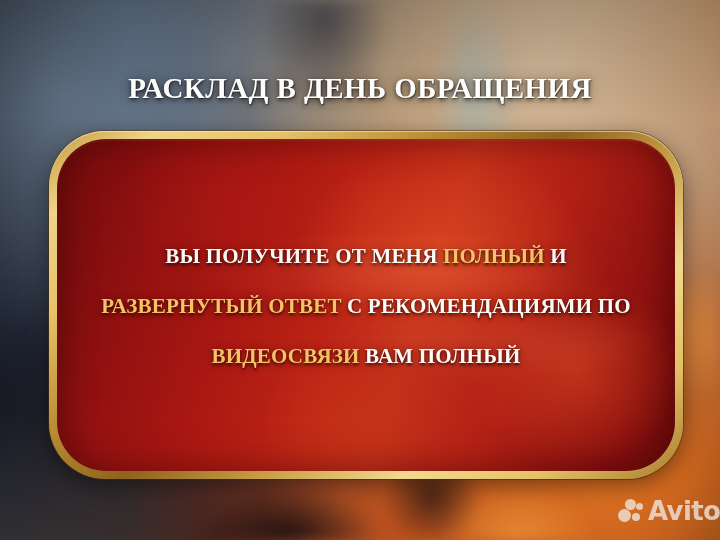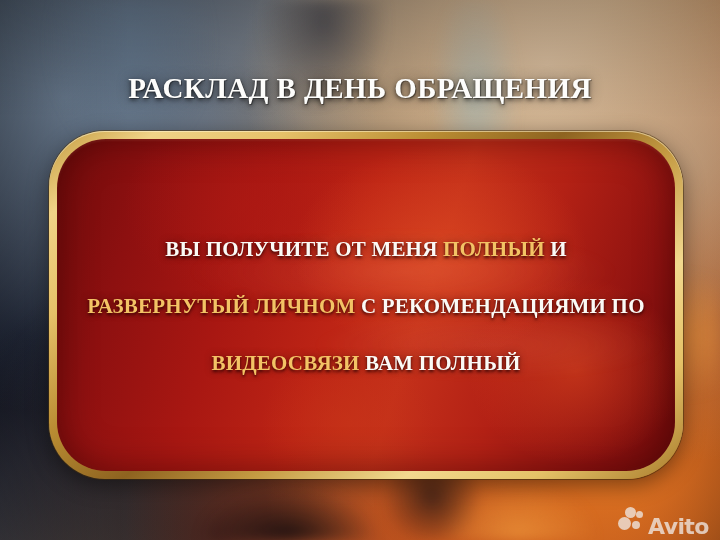--- a/index.html
+++ b/index.html
@@ -131,21 +131,21 @@
   }
 
   
   .card-text {
     position:relative;
     height:100%;
     display:flex;
     flex-direction:column;
     align-items:center;
     justify-content:center;
-    gap:16px;
+    gap:9px;
     padding:4px 8px 2px;
   }
   .line {
     font-family:"Liberation Serif", serif;
     font-weight:bold;
     font-size:21px;
     line-height:41px;
     letter-spacing:0.2px;
     color:#fbfaf6;
     text-shadow:
@@ -174,44 +174,43 @@
     border-radius:50%;
     background:rgba(240,238,236,0.92);
   }
   .avito-mark i.c1 { width:11px; height:11px; left:7px;  top:0px;  }
   .avito-mark i.c2 { width:7px;  height:7px;  left:18px; top:4px;  }
   .avito-mark i.c3 { width:13px; height:13px; left:0px;  top:10px; }
   .avito-mark i.c4 { width:8px;  height:8px;  left:14px; top:14px; }
   .avito-word {
     font-family:"DejaVu Sans", sans-serif;
     font-weight:bold;
-    font-size:22px;
+    font-size:26px;
     line-height:26px;
     letter-spacing:-0.6px;
     color:rgba(242,240,238,0.92);
-    margin-top:16px;
   }
 </style>
 </head>
 <body>
 
 <div id="stage">
 
   <div class="bg-base"></div>
   <div class="bg-blobs"></div>
   <div class="bg-vignette"></div>
 
   <div class="headline">РАСКЛАД В ДЕНЬ ОБРАЩЕНИЯ</div>
 
   <div class="card-frame">
     <div class="card-inner">
       <div class="card-sheen"></div>
       <div class="card-text" id="card-text">
           <div class="line"><span>ВЫ ПОЛУЧИТЕ ОТ МЕНЯ </span><span class="hl">ПОЛНЫЙ</span><span> И</span></div>
-          <div class="line"><span class="hl">РАЗВЕРНУТЫЙ ЛИЧНОМ</span><span> С РЕКОМЕНДАЦИЯМИ ПО</span></div>
+          <div class="line"><span class="hl">РАЗВЕРНУТЫЙ ОТВЕТ</span><span> С РЕКОМЕНДАЦИЯМИ ПО</span></div>
           <div class="line"><span class="hl">ВИДЕОСВЯЗИ</span><span> ВАМ ПОЛНЫЙ</span></div>
         </div>
     </div>
   </div>
 
   <div class="avito">
     <span class="avito-mark">
       <i class="c1"></i>
         <i class="c2"></i>
         <i class="c3"></i>

